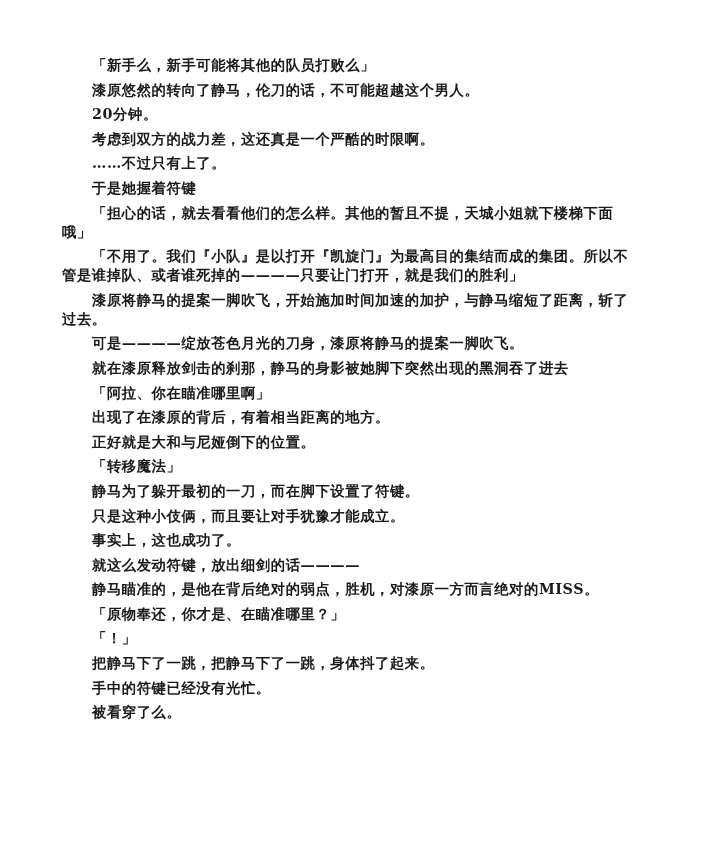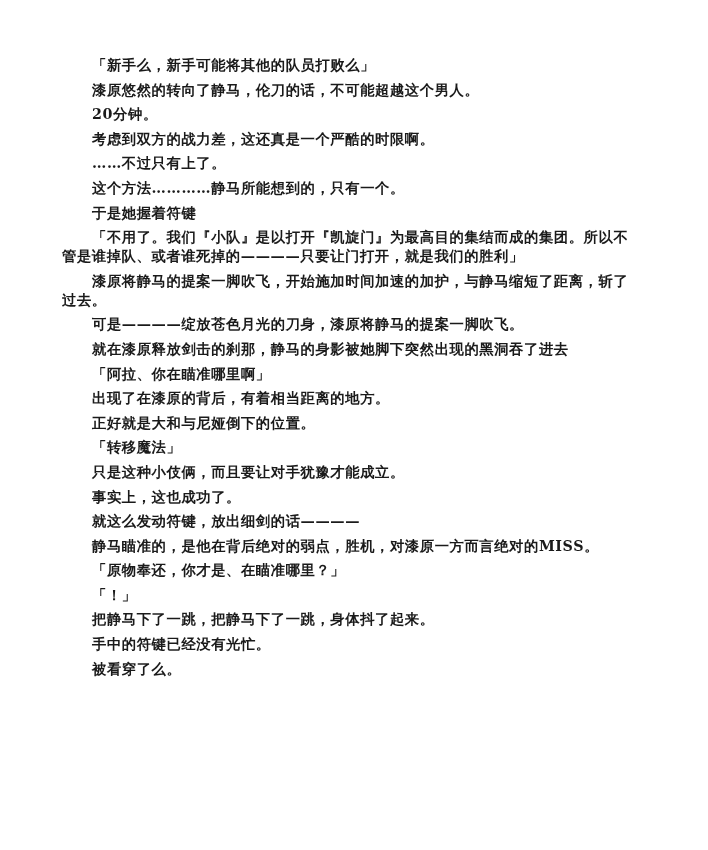--- a/index.html
+++ b/index.html
@@ -39,30 +39,31 @@
   </style>
 </head>
 <body>
 
 <div class="page">
   <p class="para">「新手么，新手可能将其他的队员打败么」</p>
   <p class="para">漆原悠然的转向了静马，伦刀的话，不可能超越这个男人。</p>
   <p class="para">20分钟。</p>
   <p class="para">考虑到双方的战力差，这还真是一个严酷的时限啊。</p>
   <p class="para">……不过只有上了。</p>
-  <p class="para">这个方法…………静马所能想到的，只有一个。</p>
   <p class="para">于是她握着符键</p>
+  <p class="para wrap2">「担心的话，就去看看他们的怎么样。其他的暂且不提，天城小姐就下楼梯下面哦」</p>
   <p class="para wrap2">「不用了。我们『小队』是以打开『凯旋门』为最高目的集结而成的集团。所以不管是谁掉队、或者谁死掉的————只要让门打开，就是我们的胜利」</p>
   <p class="para wrap2">漆原将静马的提案一脚吹飞，开始施加时间加速的加护，与静马缩短了距离，斩了过去。</p>
   <p class="para">可是————绽放苍色月光的刀身，漆原将静马的提案一脚吹飞。</p>
   <p class="para">就在漆原释放剑击的刹那，静马的身影被她脚下突然出现的黑洞吞了进去</p>
   <p class="para">「阿拉、你在瞄准哪里啊」</p>
   <p class="para">出现了在漆原的背后，有着相当距离的地方。</p>
   <p class="para">正好就是大和与尼娅倒下的位置。</p>
   <p class="para">「转移魔法」</p>
+  <p class="para">静马为了躲开最初的一刀，而在脚下设置了符键。</p>
   <p class="para">只是这种小伎俩，而且要让对手犹豫才能成立。</p>
   <p class="para">事实上，这也成功了。</p>
   <p class="para">就这么发动符键，放出细剑的话————</p>
   <p class="para">静马瞄准的，是他在背后绝对的弱点，胜机，对漆原一方而言绝对的MISS。</p>
   <p class="para">「原物奉还，你才是、在瞄准哪里？」</p>
   <p class="para">「！」</p>
   <p class="para">把静马下了一跳，把静马下了一跳，身体抖了起来。</p>
   <p class="para">手中的符键已经没有光忙。</p>
   <p class="para">被看穿了么。</p>
 </div>

